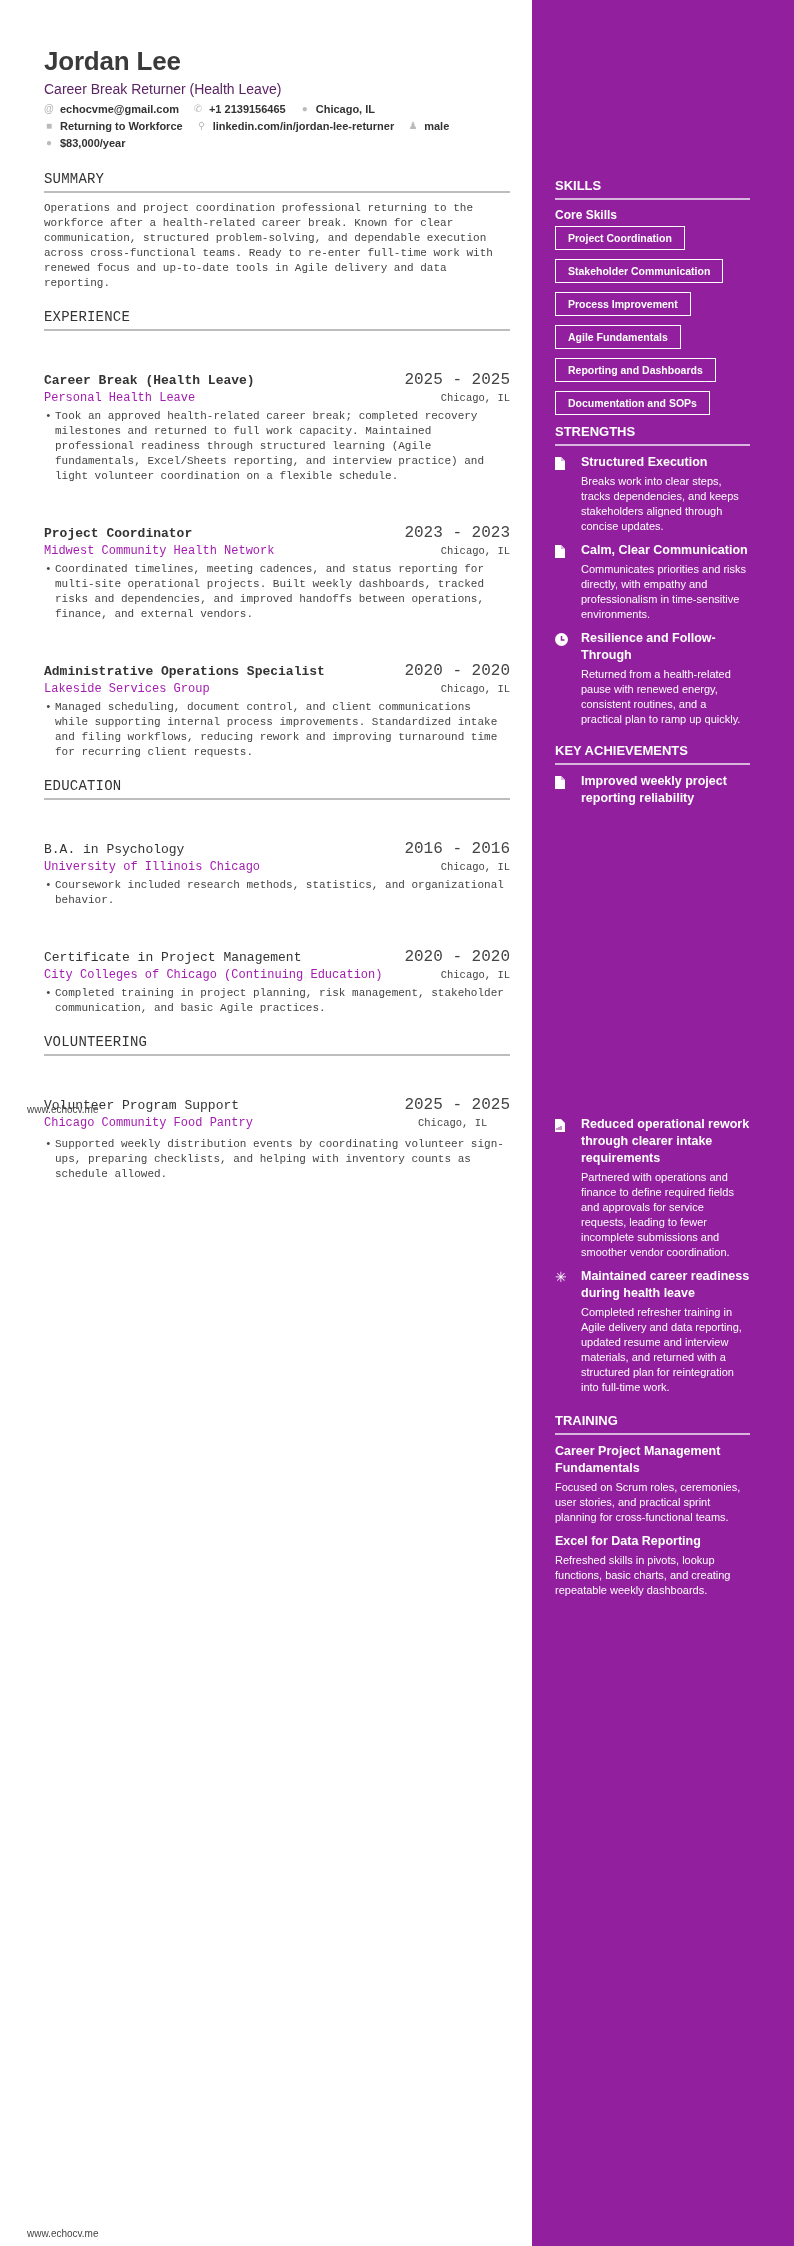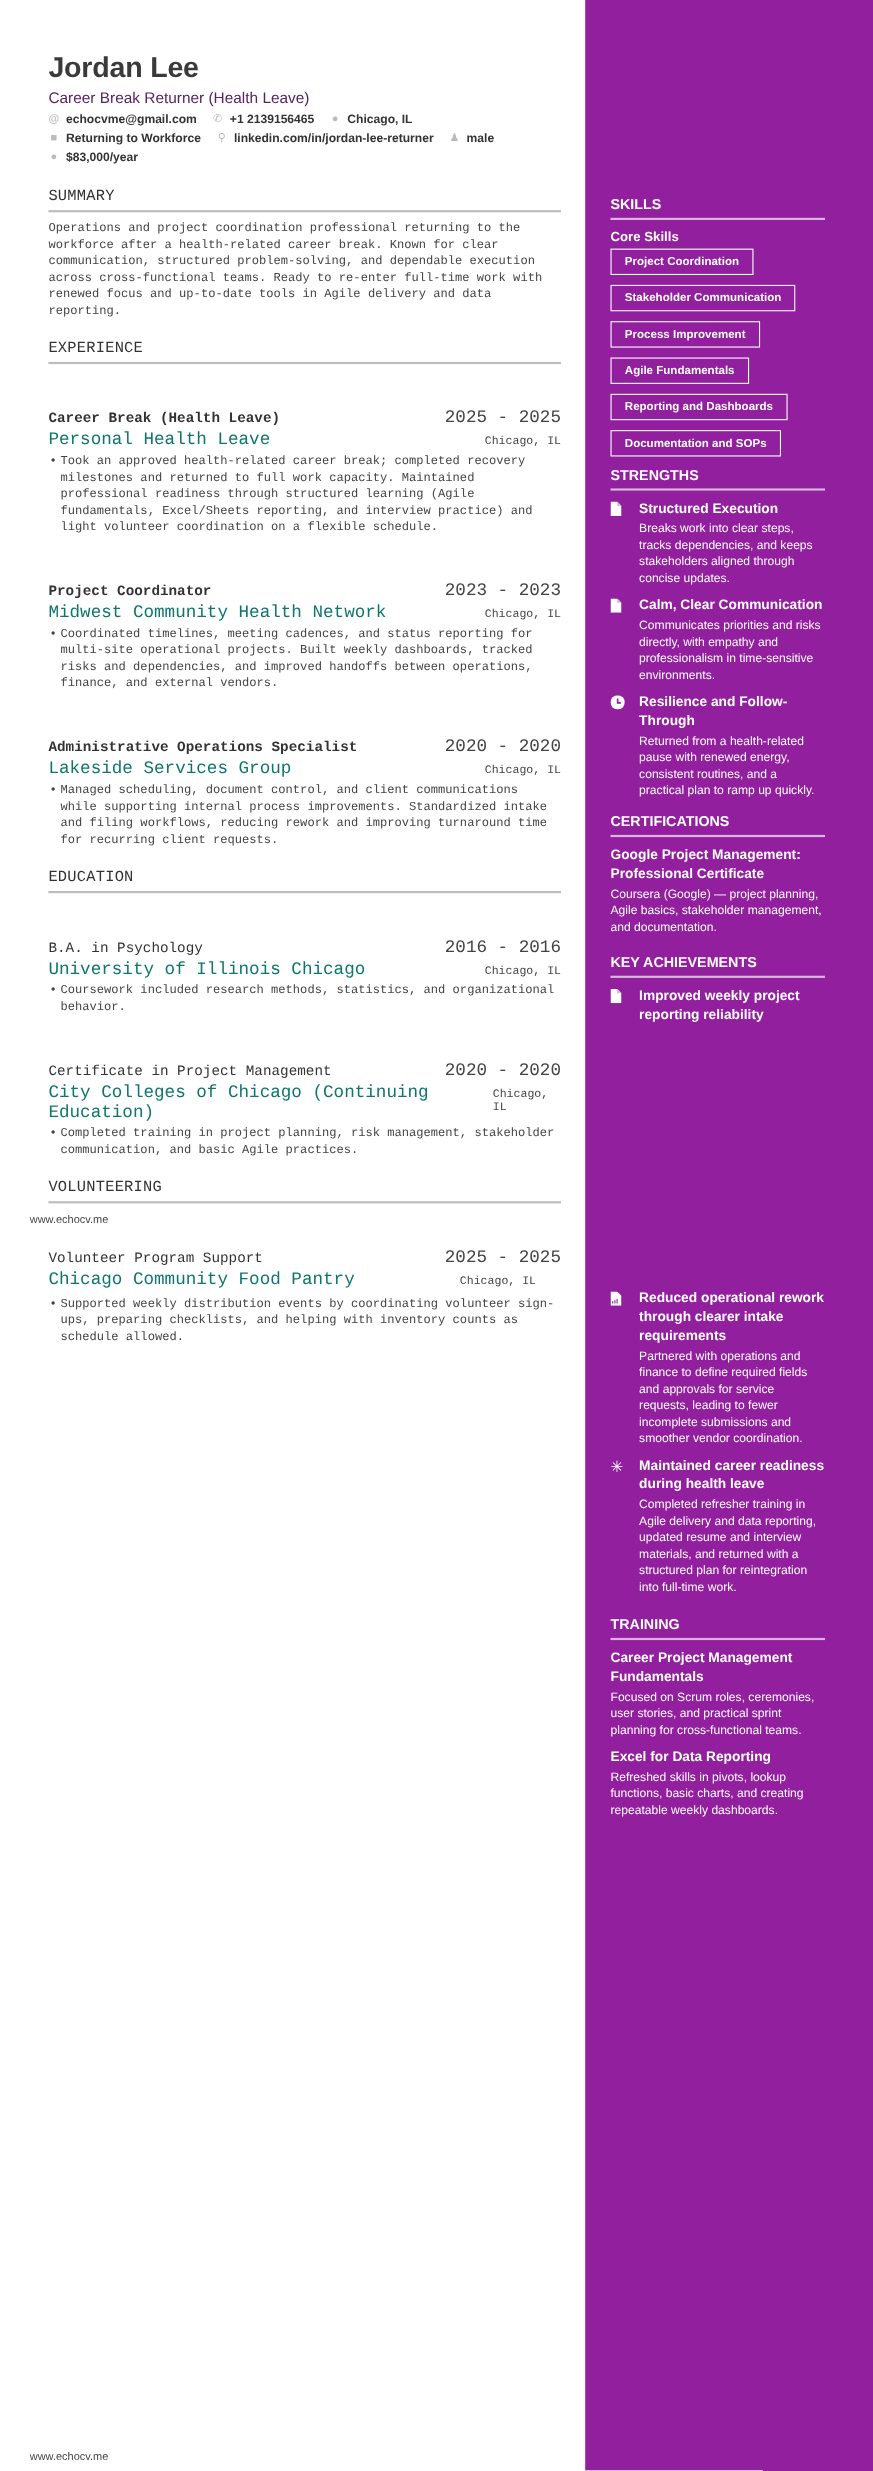--- a/index.html
+++ b/index.html
@@ -13,21 +13,21 @@
   .contact-row { display: flex; gap: 14px; font-size: 11px; font-weight: bold; color: #333; margin-top: 5px; align-items: center; }
   .contact-row .ci { display: flex; align-items: center; gap: 6px; }
   .ico { width: 10px; height: 10px; display: inline-block; color: #bbb; font-size: 10px; line-height: 10px; text-align: center; }
   .sec-title { font-size: 14px; color: #333; text-transform: uppercase; letter-spacing: 0.2px; padding-bottom: 4px; border-bottom: 2px solid #bdbdbd; margin-bottom: 8px; }
   .summary { font-size: 11px; line-height: 15px; color: #444; }
   .entry { margin-bottom: 8px; margin-top: 40px; }
   .row { display: flex; justify-content: space-between; align-items: baseline; }
   .etitle { font-size: 13px; font-weight: bold; color: #333; }
   .etitle.light { font-weight: normal; }
   .edate { font-size: 16px; color: #444; }
-  .eorg { font-size: 16px; color: #0f766e; margin-top: 2px; }
+  .eorg { font-size: 12px; color: #a21caf; margin-top: 2px; }
   .eloc { font-size: 10.5px; color: #444; }
   .bullets { list-style: none; margin-top: 4px; }
   .bullets li { font-size: 11px; line-height: 15px; color: #444; padding-left: 11px; position: relative; }
   .bullets li::before { content: "•"; position: absolute; left: 1px; top: 0; }
   .section { margin-top: 18px; font-family: Liberation Mono, monospace; }
   .s-title { font-size: 13px; font-weight: bold; text-transform: uppercase; padding-bottom: 5px; border-bottom: 2px solid #d9b6dd; margin-bottom: 8px; }
   .strength { display: flex; gap: 12px; margin-bottom: 8px; }
   .strength .sico { width: 14px; flex: none; padding-top: 2px; }
   .strength .st-title { font-size: 12.5px; font-weight: bold; line-height: 17px; }
   .strength .st-desc { font-size: 11px; line-height: 15px; margin-top: 3px; }
@@ -216,43 +216,38 @@
             <circle cx="6.5" cy="6.5" r="6.5" fill="#fff"></circle>
             <path d="M6.5 3v4h3" stroke="#921f9e" stroke-width="1.5" fill="none"></path>
           </svg></div>
       <div>
           <div class="st-title">Resilience and Follow-Through</div>
           <div class="st-desc">Returned from a health-related pause with renewed energy, consistent routines, and a practical plan to ramp up quickly.</div>
         </div>
     </div>
   </div>
 
-  <div style="margin-top:12px;">
-    <div class="s-title">CERTIFICATIONS</div>
-    <div class="cert-title">Google Project Management: Professional Certificate</div>
-    <div class="cert-desc">Coursera (Google) — project planning, Agile basics, stakeholder management, and documentation.</div>
-  </div>
 
   <div style="margin-top:16px;">
     <div class="s-title">KEY ACHIEVEMENTS</div>
     <div class="strength">
       <div class="sico"><svg width="10" height="13" viewBox="0 0 10 13">
             <path d="M0 0h6l4 4v9H0z" fill="#fff"></path>
             <path d="M6 0v4h4" fill="#d9b6dd"></path>
           </svg></div>
       <div>
           <div class="st-title">Improved weekly project reporting reliability</div>
         </div>
     </div>
   </div>
 </div>
 
 <div class="footer" style="top:1104px;">www.echocv.me</div>
 
-<div class="side" style="top:1172px;">
+<div class="side" style="top:1116px;">
   <div class="strength">
     <div class="sico"><svg width="10" height="13" viewBox="0 0 10 13">
           <path d="M0 0h6l4 4v9H0z" fill="#fff"></path>
           <path d="M2 11v-2M4 11v-3M6 11v-4" stroke="#921f9e" stroke-width="1"></path>
         </svg></div>
     <div>
         <div class="st-title">Reduced operational rework through clearer intake requirements</div>
         <div class="st-desc">Partnered with operations and finance to define required fields and approvals for service requests, leading to fewer incomplete submissions and smoother vendor coordination.</div>
       </div>
   </div>

